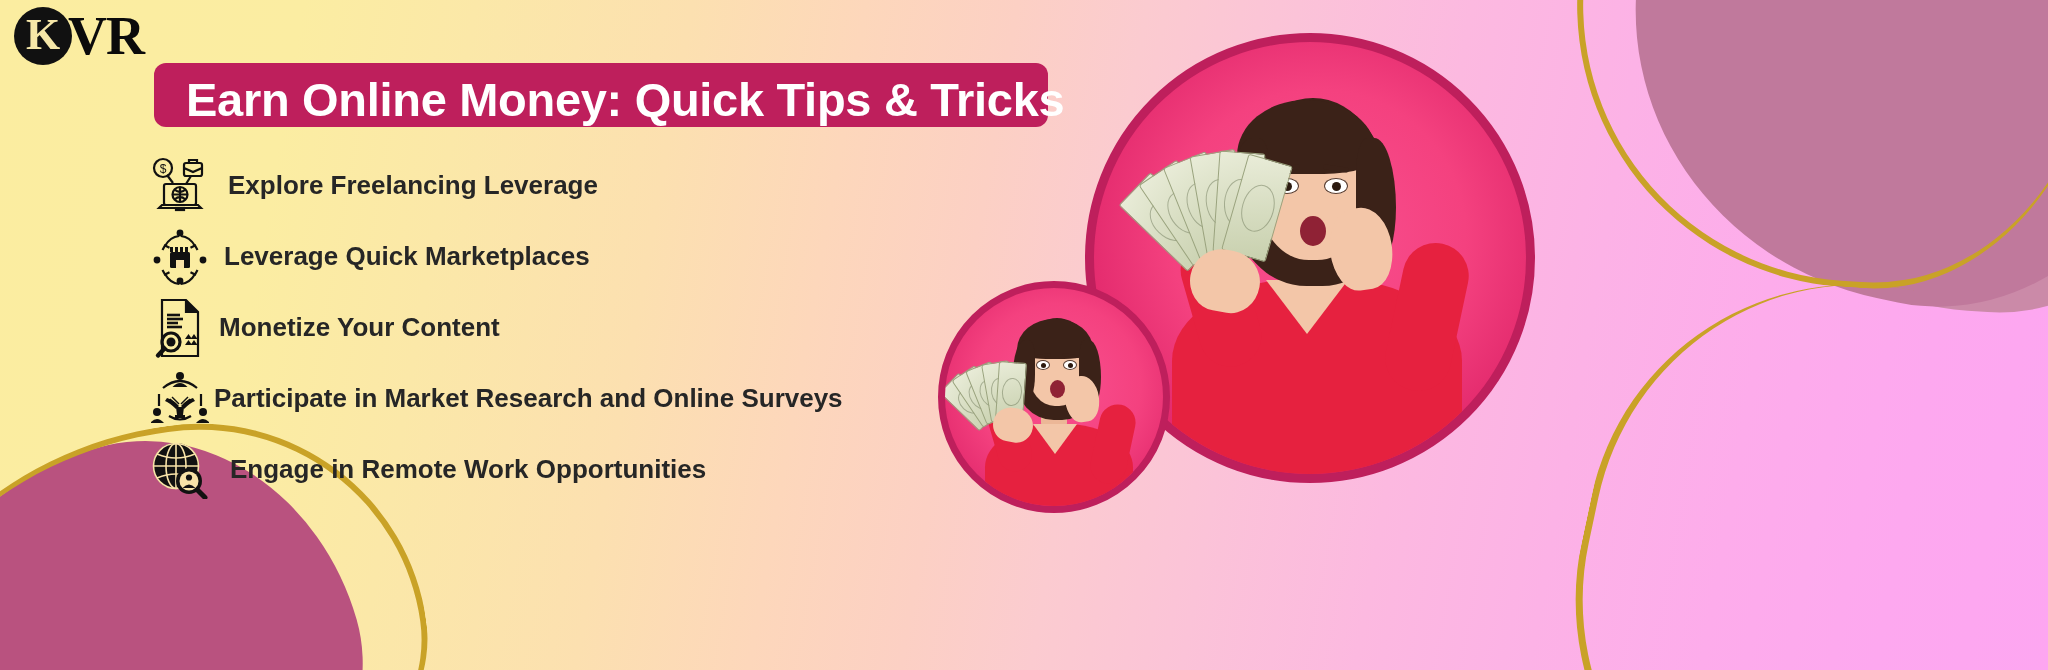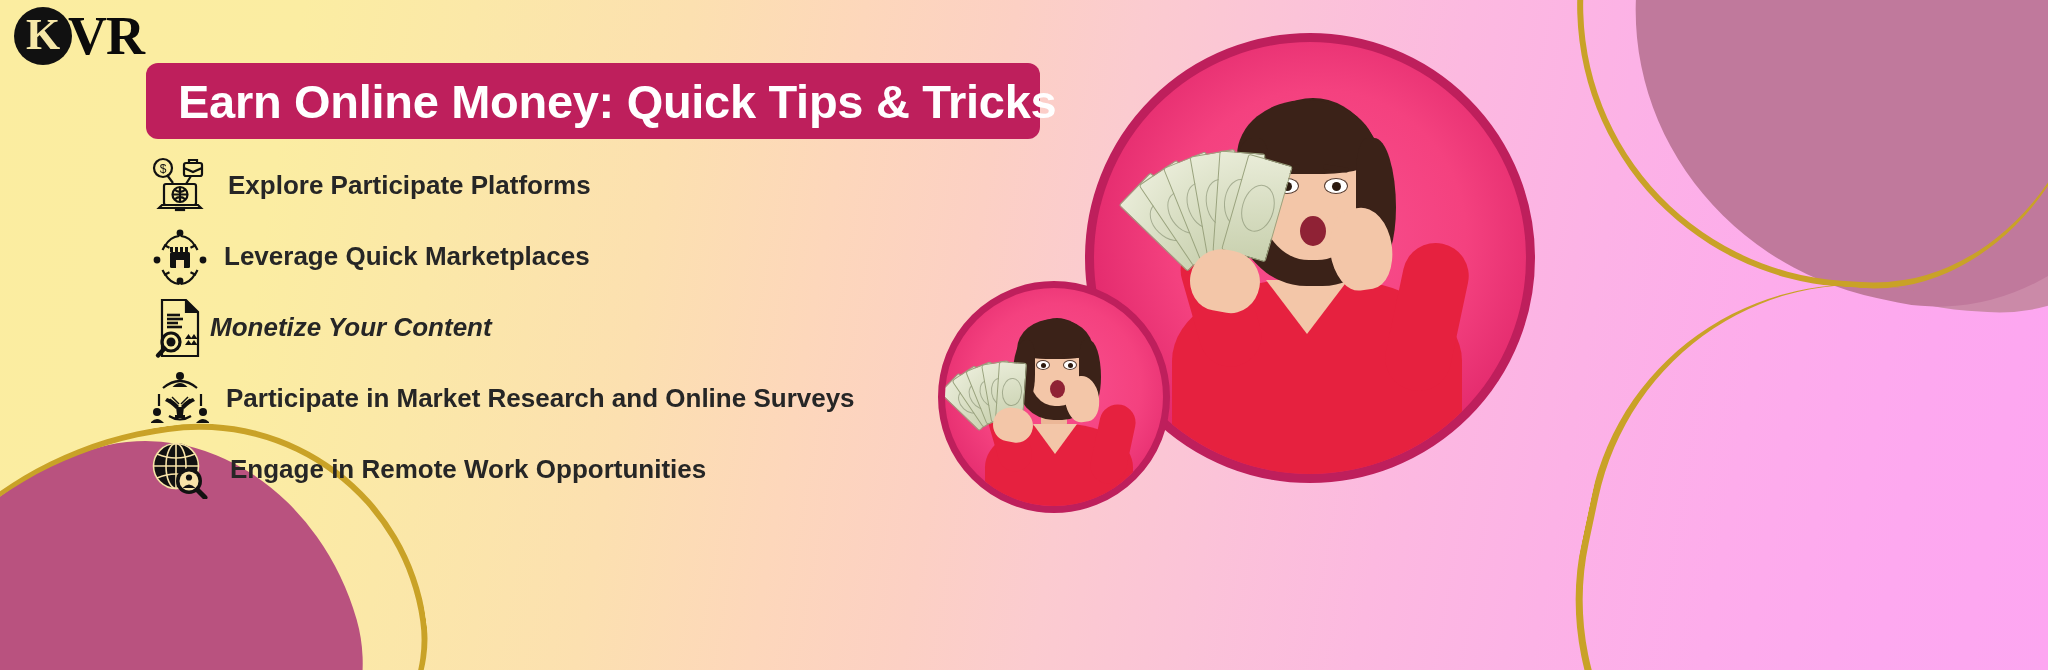--- a/index.html
+++ b/index.html
@@ -128,28 +128,28 @@
     font-size: 54px;
     line-height: 1;
     color: #0b0b0b;
     margin-left: -4px;
     letter-spacing: -1px;
   }
 
   
   .title-bar {
     position: absolute;
-    left: 146px;
+    left: 154px;
     top: 63px;
     width: 894px;
-    height: 76px;
+    height: 64px;
     background: #be1f5c;
     border-radius: 12px;
     display: flex;
-    align-items: center;
+    align-items: flex-end;
   }
   .title-bar .title-text {
     color: #ffffff;
     font-size: 47px;
     font-weight: bold;
     letter-spacing: -0.3px;
     padding-left: 32px;
     white-space: nowrap;
   }
 
@@ -175,22 +175,22 @@
   }
   .tip-icon svg { display: block; }
   .tip-label {
     font-size: 26px;
     font-weight: bold;
     color: #262626;
     white-space: nowrap;
   }
   .tip-1 .tip-label { margin-left: 18px; }
   .tip-2 .tip-label { margin-left: 14px; }
-  .tip-3 .tip-label { margin-left: 0; font-style: italic; }
-  .tip-4 .tip-label { margin-left: 16px; }
+  .tip-3 .tip-label { margin-left: 9px; }
+  .tip-4 .tip-label { margin-left: 4px; }
   .tip-5 .tip-label { margin-left: 20px; }
 
   
   .photo {
     position: absolute;
     border-radius: 50%;
     overflow: hidden;
   }
   .photo-big {
     left: 1085px;
@@ -311,21 +311,21 @@
           <path d="M38 7 V4 h8 v3"></path>
           <path d="M33 12 l9 4 l9 -4"></path>
           <path d="M40 20 L35 28"></path>
           <rect x="13" y="28" width="32" height="21" rx="2"></rect>
           <circle cx="29" cy="38.5" r="7.5"></circle>
           <path d="M21.5 38.5 h15 M29 31 v15 M23.5 33.5 q5.5 5 11 0 M23.5 43.5 q5.5 -5 11 0"></path>
           <path d="M8 52 h42 l-3 -3 H11 z"></path>
           <path d="M25 52 h8 v2 h-8 z" fill="#111"></path>
         </svg>
       </span>
-      <span class="tip-label">Explore Participate Platforms</span>
+      <span class="tip-label">Explore Freelancing Leverage</span>
     </div>
 
     <div class="tip tip-2">
       <span class="tip-icon">
         <svg width="58" height="58" viewBox="0 0 58 58" fill="none" stroke="#111" stroke-width="2.2">
           <g fill="#111" stroke="none">
             <rect x="19" y="24" width="20" height="16" rx="1.5"></rect>
             <rect x="25" y="32" width="8" height="8" fill="#f8e3a8"></rect>
           </g>
           <g fill="#111" stroke="none">

